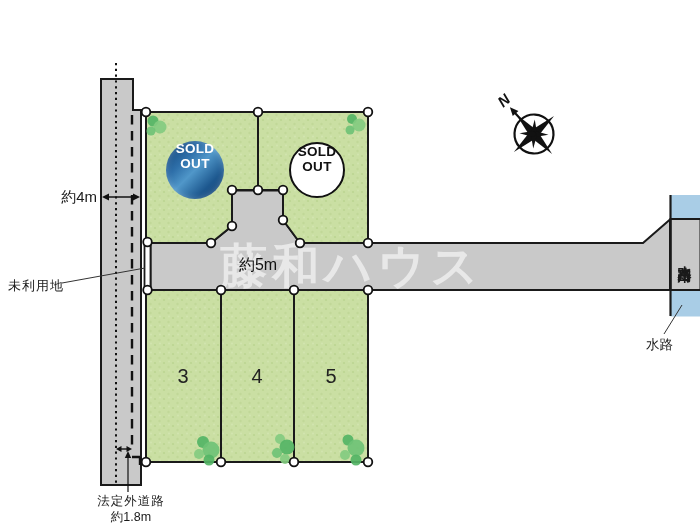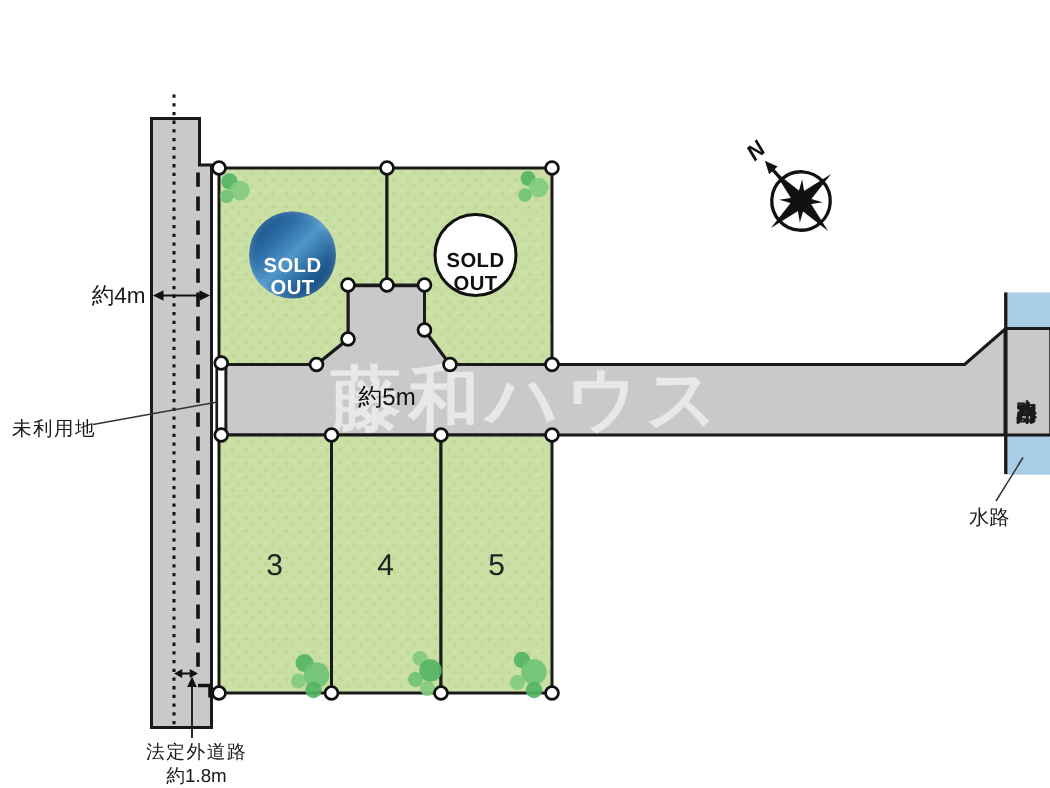--- a/index.html
+++ b/index.html
@@ -2,21 +2,21 @@
 <html><head>
 <meta charset="utf-8">
 <style>
   html,body{margin:0;padding:0;background:#fff;}
   #stage{
     position:relative;width:700px;height:525px;background:#ffffff;overflow:hidden;
     font-family:"Liberation Sans","DejaVu Sans",sans-serif;
   }
   #plan-svg{position:absolute;left:0;top:0;}
   .badge{
-    position:absolute;border-radius:50%;display:flex;align-items:flex-end;justify-content:center;
+    position:absolute;border-radius:50%;display:flex;align-items:flex-start;justify-content:center;
     text-align:center;font-weight:600;line-height:1.12;letter-spacing:.3px;
     font-size:13.5px;white-space:normal;
   }
   .badge span{display:block;width:46px;}
   #badge-navy{
     left:166px;top:141px;width:58px;height:58px;color:#ffffff;
     background:linear-gradient(135deg,#164a80 8%,#2e6fa9 32%,#5097c9 50%,#1d588f 75%,#143f6e 100%);
     box-shadow:inset 0 0 6px rgba(255,255,255,.25);
   }
   #badge-white{

